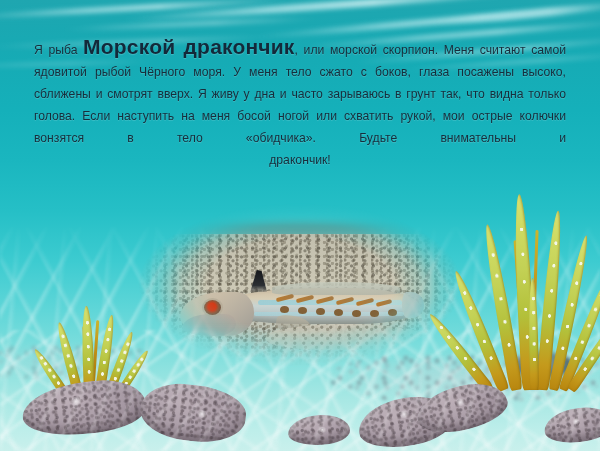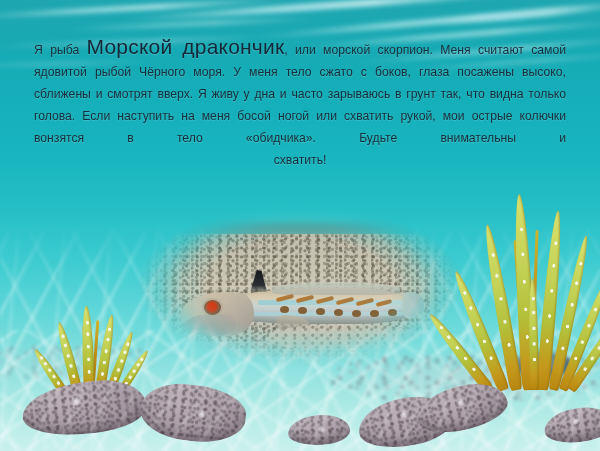--- a/index.html
+++ b/index.html
@@ -256,21 +256,21 @@
     color:#172e3c;
     font-size:12.2px;
     line-height:22px;
     text-align:justify;
     text-justify:inter-word;
     text-shadow:0 1px 1px rgba(255,255,255,.18);
   }
   #text-block p{margin:0;}
   .lead{font-size:12.2px;}
   .title-main{
-    font-size:21px;font-weight:400;letter-spacing:.2px;color:#13293a;margin-top:28px;
+    font-size:21px;font-weight:700;letter-spacing:.2px;color:#13293a;margin-top:28px;
   }
   .last-line{display:block;text-align:center;text-align-last:center;}
   .para{text-align:justify;text-align-last:justify;}
 </style>
 </head>
 <body>
 
 <div id="slide">
 
   <div class="streaks">
@@ -383,16 +383,16 @@
     <div class="stone-shimmer"></div>
   </div>
 
   <div class="stone" style="left:544px;top:408px;width:70px;height:34px;border-radius:50% 50% 46% 54%/58% 54% 46% 42%;transform:rotate(-8deg);">
     <div class="glint" style="left:28px;top:10px;width:9px;height:6px;"></div>
     <div class="stone-shimmer"></div>
   </div>
 
   <div id="text-block">
     <p class="para"><span class="lead">Я рыба </span><span class="title-main">Морской  дракончик</span><span>, или морской скорпион. Меня считают самой  ядовитой  рыбой Чёрного  моря.   У  меня тело сжато с боков, глаза посажены высоко, сближены и смотрят вверх. Я   живу у дна и часто зарываюсь в грунт так, что видна только голова. Если наступить на меня босой ногой или схватить рукой,   мои   острые   колючки    вонзятся  в  тело  «обидчика».  Будьте    внимательны  и</span></p>
-    <p class="last-line">схватить!</p>
+    <p class="last-line">дракончик!</p>
   </div>
 
 </div>
 
 </body></html>

